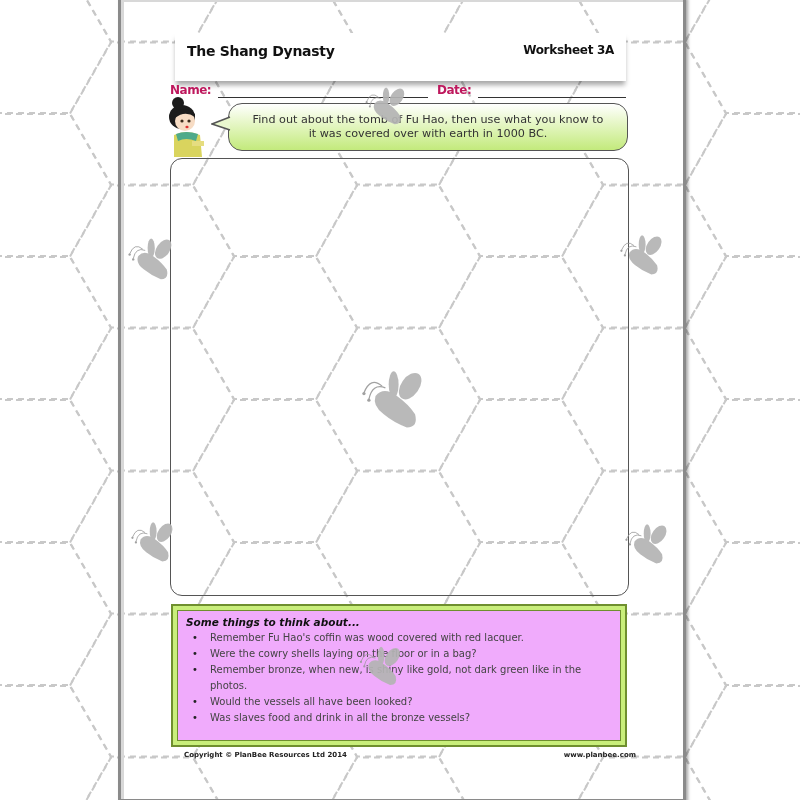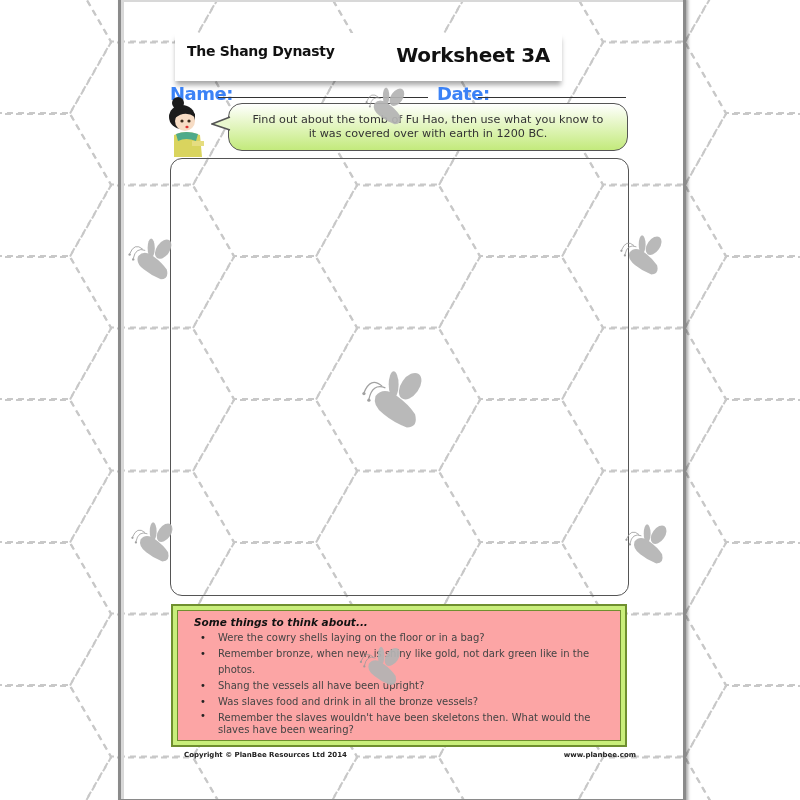--- a/index.html
+++ b/index.html
@@ -10,37 +10,37 @@
   }
   .hexbg { position: absolute; left: 0; top: 0; width: 800px; height: 800px; z-index: 0; }
   .page {
     position: absolute; left: 118px; top: -4px; width: 562px; height: 800px;
     border: 3px solid #8a8a8a;
     box-shadow: inset 3px 3px 0 #d8d8d8, 2px 2px 3px rgba(0,0,0,0.35);
     background: transparent;
     z-index: 1;
   }
   .title-band {
-    position: absolute; left: 175px; top: 33px; width: 387px; height: 48px;
+    position: absolute; left: 175px; top: 33px; width: 451px; height: 48px;
     background: #ffffff;
     box-shadow: 0 5px 5px -1px rgba(0,0,0,0.35);
     z-index: 2;
   }
   .title-left {
     position: absolute; left: 12px; top: 10px;
     font-family: "DejaVu Sans", sans-serif; font-weight: bold; font-size: 14px;
     letter-spacing: -0.3px; color: #111;
   }
   .title-right {
     position: absolute; right: 12px; top: 10px;
-    font-family: "DejaVu Sans", sans-serif; font-weight: bold; font-size: 20px;
+    font-family: "DejaVu Sans", sans-serif; font-weight: bold; font-size: 12px;
     letter-spacing: -0.3px; color: #111;
   }
   .field-label {
-    position: absolute; font-weight: bold; font-size: 18px; color: #3b82f6; z-index: 2;
+    position: absolute; font-weight: bold; font-size: 12px; color: #be185d; z-index: 2;
     letter-spacing: -0.5px;
   }
   .field-line { position: absolute; height: 0; border-bottom: 1.5px solid #333; z-index: 2; }
   .avatar { position: absolute; left: 166px; top: 97px; width: 44px; height: 60px; z-index: 2; }
   .bubble {
     position: absolute; left: 228px; top: 103px; width: 400px; height: 48px;
     border: 1.5px solid #555; border-radius: 14px;
     background: linear-gradient(to bottom, #ffffff 0%, #eaf8cf 35%, #c3ea7c 100%);
     z-index: 2; box-sizing: border-box;
     display: flex; align-items: center; justify-content: center;
@@ -51,22 +51,22 @@
     position: absolute; left: 170px; top: 158px; width: 459px; height: 438px;
     border: 1.5px solid #555; border-radius: 12px; box-sizing: border-box;
     z-index: 2; background: transparent;
   }
   .tips-box {
     position: absolute; left: 171px; top: 604px; width: 456px; height: 143px;
     border: 2px solid #6f8f2f; background: #c9ee7b; box-sizing: border-box; z-index: 2;
   }
   .tips-inner {
     position: absolute; left: 4px; top: 4px; right: 4px; bottom: 4px;
-    background: #fca5a5; border: 1.5px solid #6f8f2f; box-sizing: border-box;
-    padding: 5px 6px 0 16px;
+    background: #f0abfc; border: 1.5px solid #6f8f2f; box-sizing: border-box;
+    padding: 5px 6px 0 8px;
   }
   .tips-heading { font-weight: bold; font-style: italic; font-size: 10.5px; color: #111; margin: 0 0 2px 0; }
   .tips-list { list-style: none; margin: 0; padding: 0; }
   .tips-list li { position: relative; padding-left: 24px; font-size: 10px; line-height: 16px; color: #444; }
   .tips-list li.wrap { line-height: 12px; padding-top: 2px; }
   .tips-list li::before { content: "\2022"; position: absolute; left: 6px; top: 0; color: #222; font-size: 10px; }
   .footer-left, .footer-right {
     position: absolute; top: 751px; font-size: 7px; font-weight: bold; color: #222; z-index: 2;
   }
   .footer-left { left: 172px; padding-left: 12px; }
@@ -188,38 +188,38 @@
   <circle cx="23" cy="24" r="1.6" fill="#3a2a1a"></circle>
   <ellipse cx="21" cy="30" rx="1.6" ry="1.2" fill="#d33"></ellipse>
   <path d="M8 38 Q20 32 34 38 L36 60 L8 60 Z" fill="#d9d45e"></path>
   <path d="M10 37 Q20 33 32 37 L30 44 Q20 40 12 44 Z" fill="#4faa8a"></path>
   <rect x="26" y="44" width="12" height="5" fill="#e6dd80"></rect>
 </svg>
 
 <div class="bubble">
   <div>
     <div>Find out about the tomb of Fu Hao, then use what you know to</div>
-    <div>it was covered over with earth in 1200 BC.</div>
+    <div>it was covered over with earth in 1000 BC.</div>
   </div>
 </div>
 <svg class="bubble-tail" width="20" height="16" viewBox="0 0 20 16" xmlns="http://www.w3.org/2000/svg">
   <path d="M19 1 L1 8 L19 14" fill="#eaf8cf" stroke="#555" stroke-width="1.5"></path>
 </svg>
 
 <div class="draw-frame"></div>
 
 <div class="tips-box">
   <div class="tips-inner">
     <div class="tips-heading">Some things to think about...</div>
     <ul class="tips-list">
+      <li>Remember Fu Hao's coffin was wood covered with red lacquer.</li>
       <li>Were the cowry shells laying on the floor or in a bag?</li>
       <li>Remember bronze, when new, is shiny like gold, not dark green like in the photos.</li>
-      <li>Shang the vessels all have been upright?</li>
+      <li>Would the vessels all have been looked?</li>
       <li>Was slaves food and drink in all the bronze vessels?</li>
-      <li class="wrap">Remember the slaves wouldn't have been skeletons then. What would the slaves have been wearing?</li>
     </ul>
   </div>
 </div>
 
 <span class="footer-left">Copyright © PlanBee Resources Ltd 2014</span>
 <span class="footer-right">www.planbee.com</span>
 
 <svg class="bee" style="left:358px; top:80px;" width="54" height="54" viewBox="0 0 100 80" xmlns="http://www.w3.org/2000/svg">
   <use href="#beeShape"></use>
 </svg>

